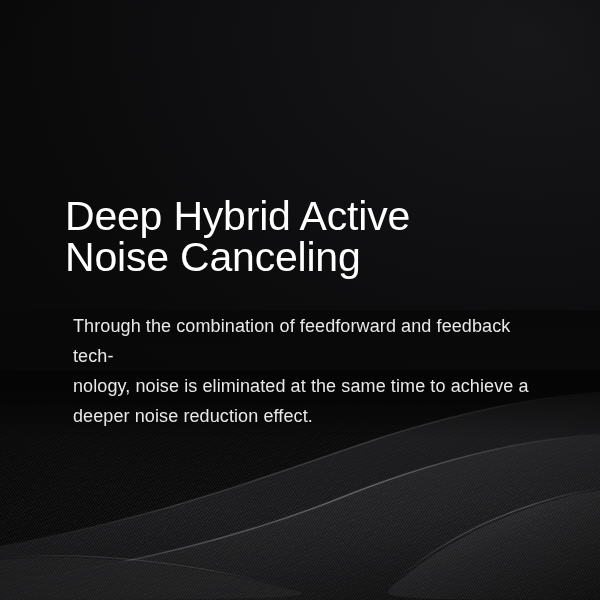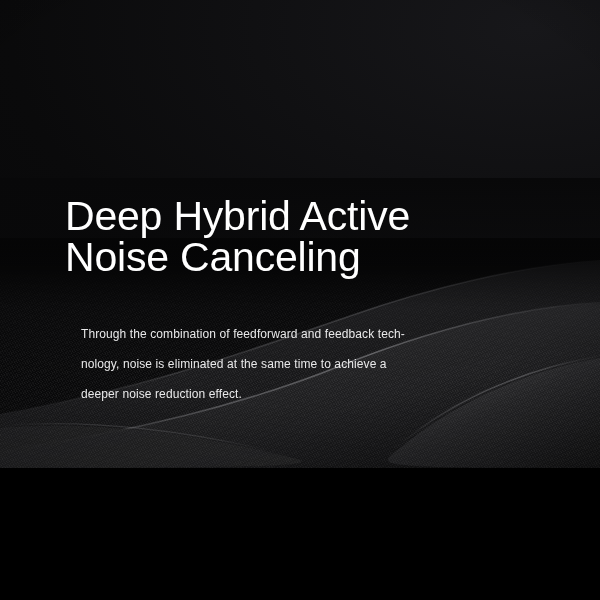--- a/index.html
+++ b/index.html
@@ -8,21 +8,21 @@
     padding: 0;
     background: #000;
   }
   body {
     font-family: "Liberation Sans", sans-serif;
   }
 
   .promo-card {
     position: relative;
     width: 600px;
-    height: 468px;
+    height: 600px;
     overflow: hidden;
     background: #0b0b0c;
     -webkit-font-smoothing: antialiased;
   }
 
   
   .bg-base {
     position: absolute;
     inset: 0;
     background:
@@ -91,24 +91,24 @@
     margin: 0;
     color: #ffffff;
     font-size: 41px;
     line-height: 41px;
     font-weight: 400;
     letter-spacing: -0.2px;
     white-space: pre-line;
   }
 
   .body-copy {
-    margin: 16px;
+    margin: 8px;
     padding-top: 25px;
     color: #e9e9ea;
-    font-size: 12px;
+    font-size: 18px;
     line-height: 30px;
     font-weight: 400;
     letter-spacing: 0.1px;
     white-space: pre-line;
   }
 </style>
 </head>
 <body>
 
 <div class="promo-card">

